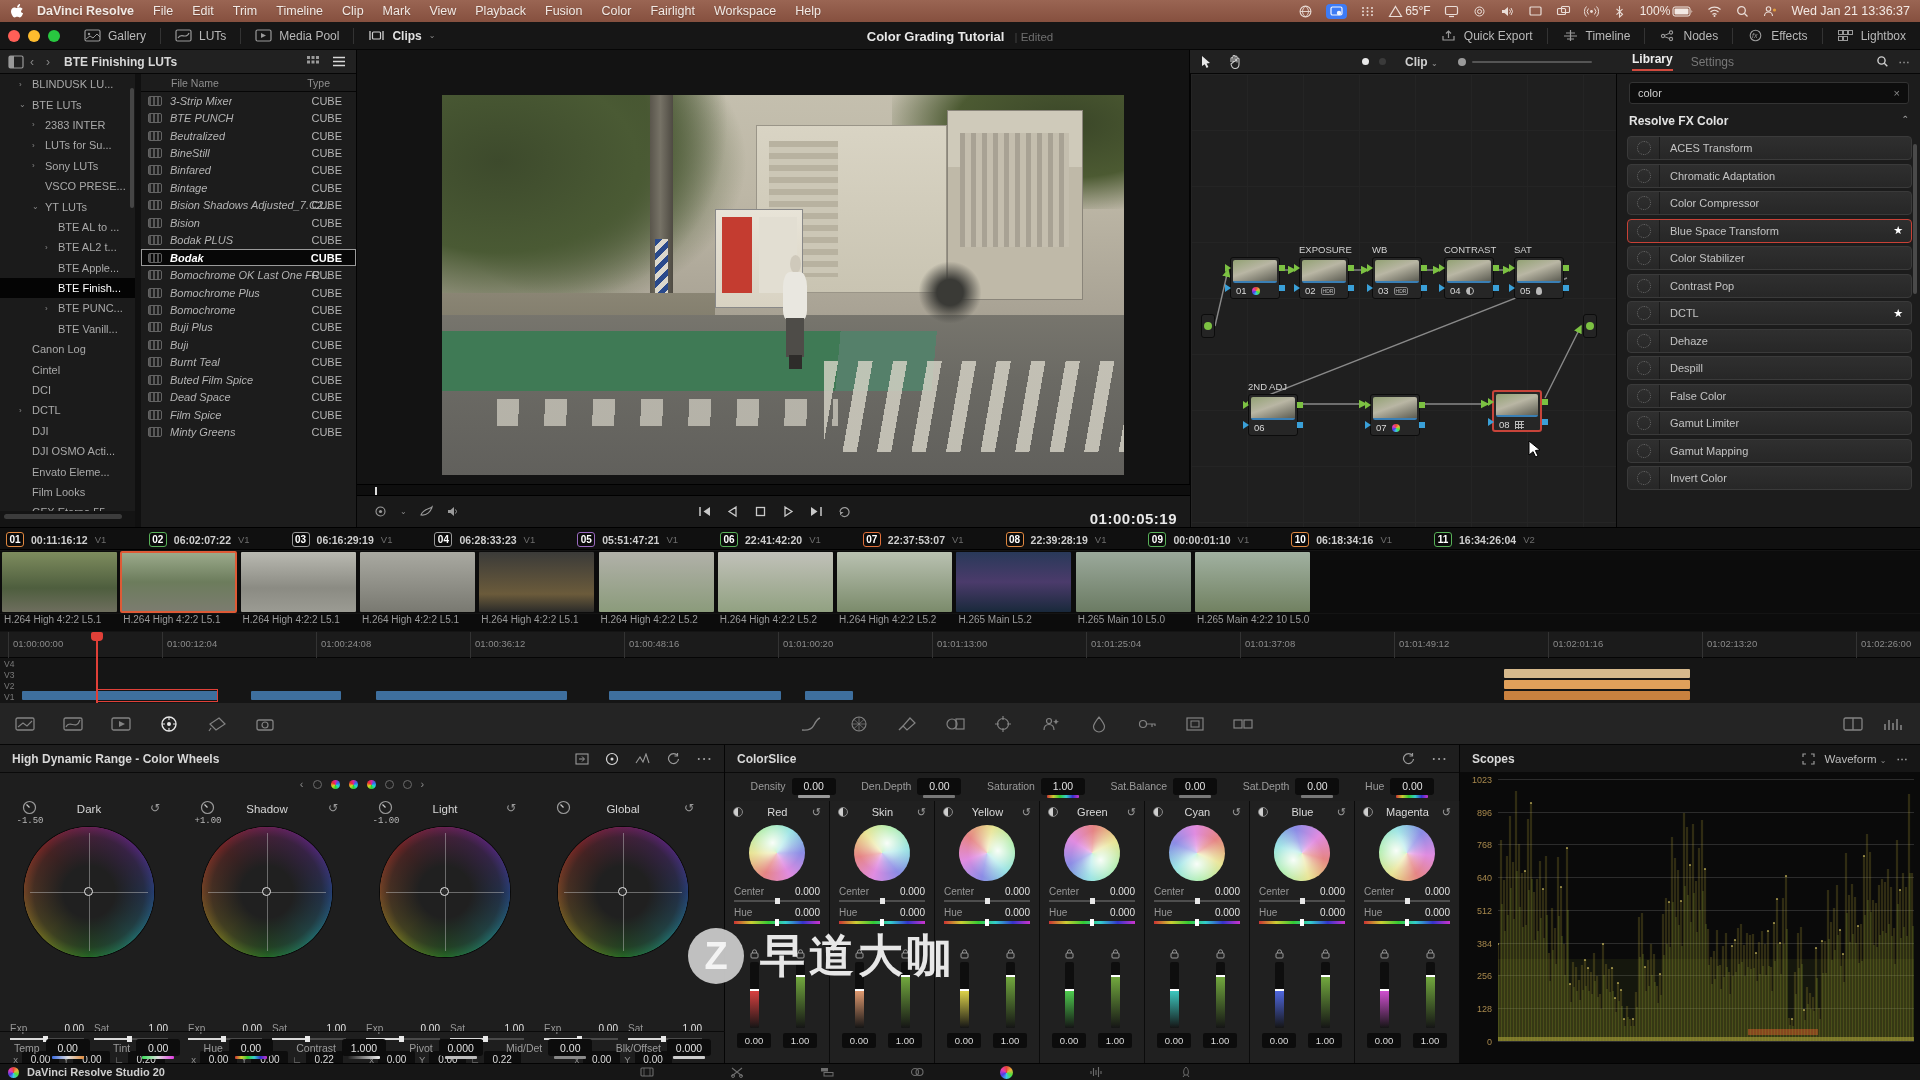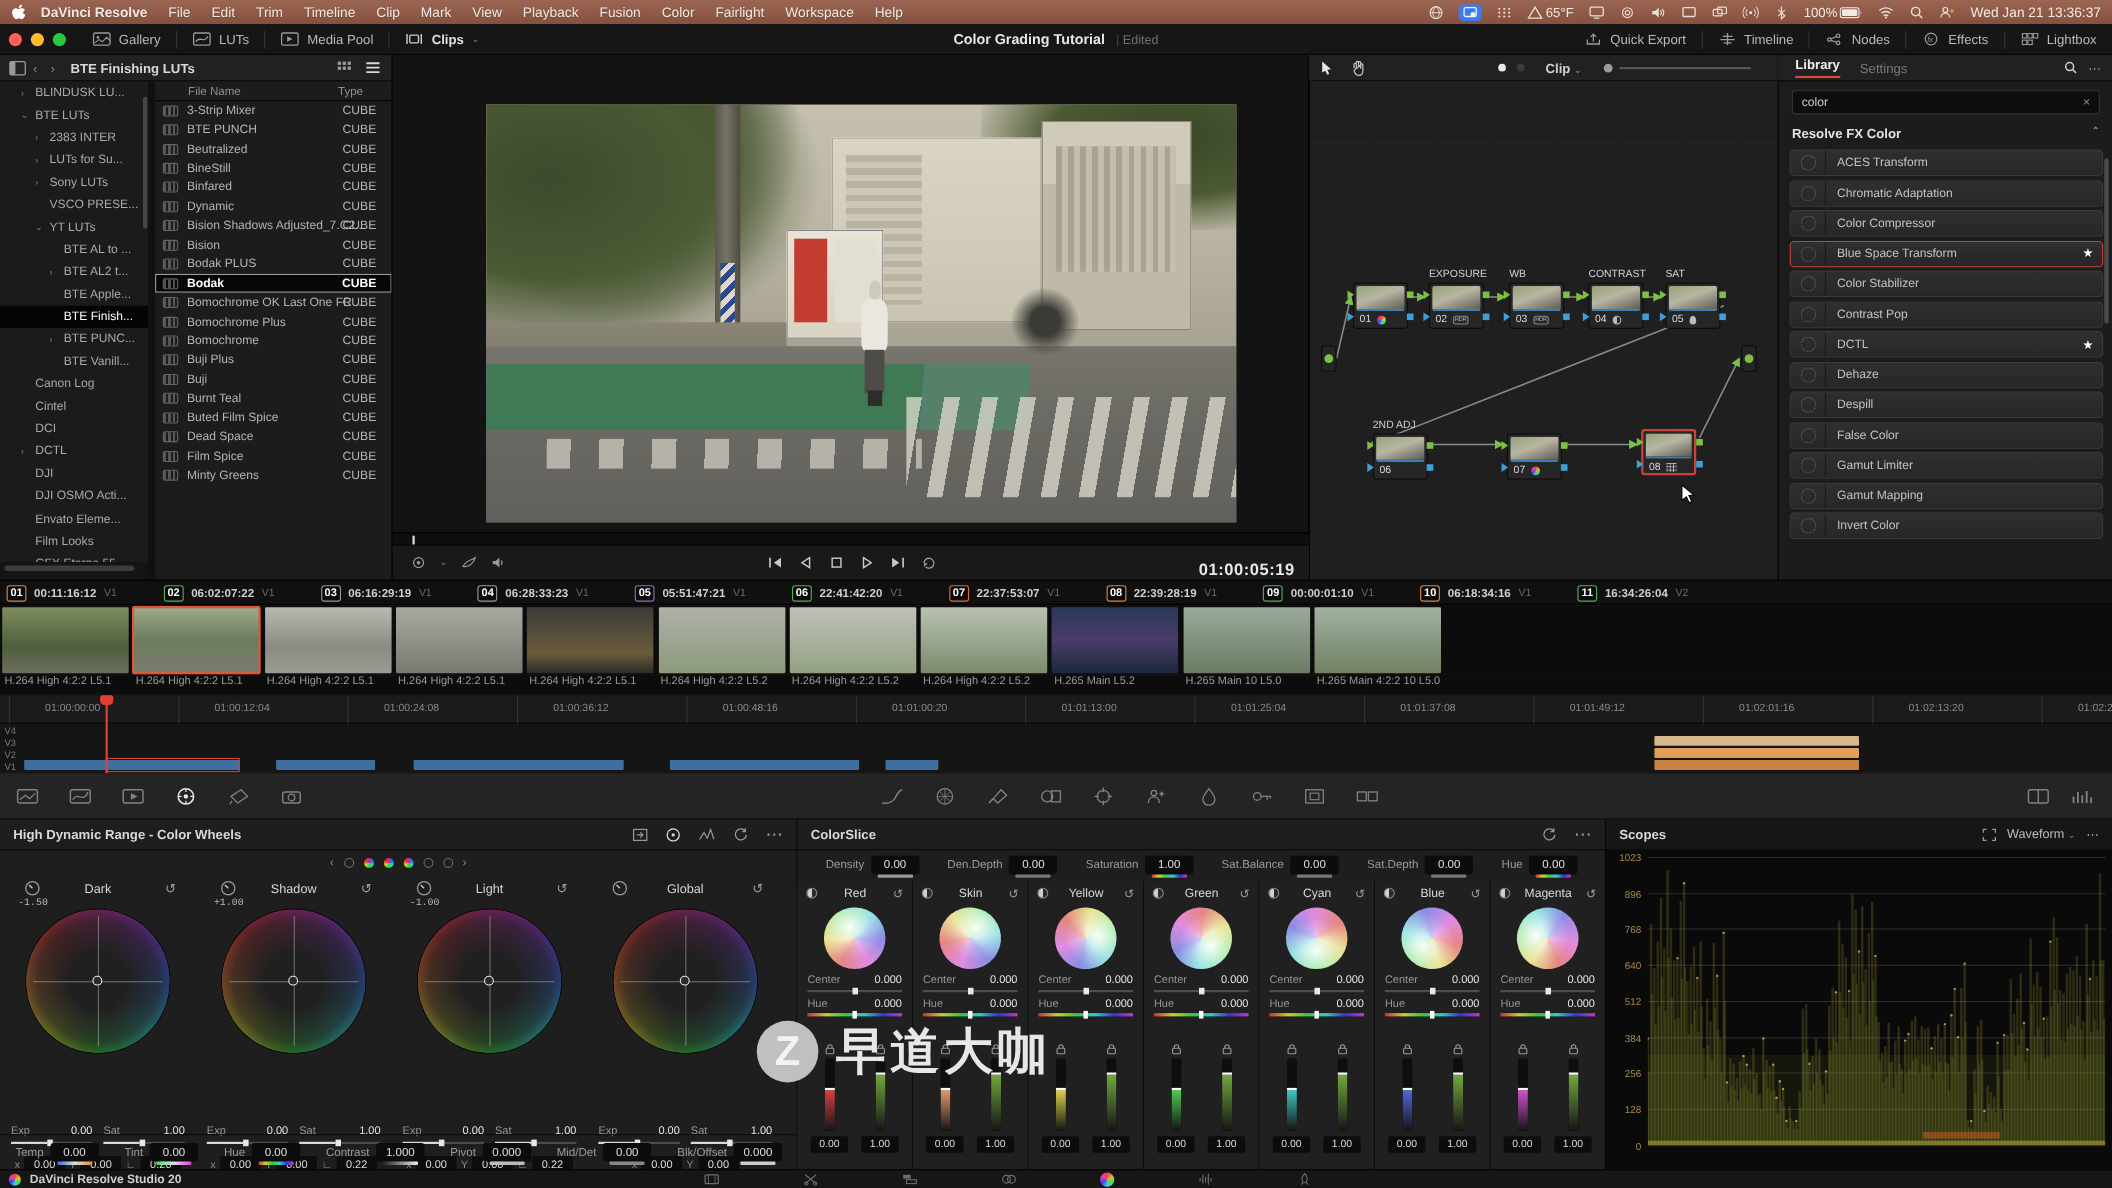--- a/index.html
+++ b/index.html
@@ -49,21 +49,21 @@
   .side-item.sel { background:#040404; color:#ffffff; }
   #side-hscroll { position:absolute; left:4px; top:514px; width:118px; height:5px; background:#3c3c3c; border-radius:3px; }
   #side-vscroll { position:absolute; left:130px; top:88px; width:4px; height:120px; background:#454545; border-radius:2px; }
   #lut-divider { position:absolute; left:135px; top:74px; width:6px; height:453px; background:#101010; }
   #file-panel { position:absolute; left:141px; top:74px; width:215px; height:453px; background:#1c1c1c; }
   #file-cols { height:18px; border-bottom:1px solid #060606; display:flex; align-items:center; font-size:10.5px; color:#8f8f8f; }
   #col-name { margin-left:30px; } #col-type { margin-left:auto; margin-right:26px; }
   .file-row { height:17.45px; display:flex; align-items:center; font-size:11px; color:#b4b4b4; position:relative; }
   .file-row .ficon { width:14px; height:10px; border:1px solid #777; border-radius:2px; margin:0 8px 0 7px;
     background:repeating-linear-gradient(90deg,#666 0 2px,transparent 2px 4px); opacity:.8; }
-  .file-row .fname { white-space:nowrap; overflow:hidden; }
+  .file-row .fname { white-space:nowrap; overflow:hidden;font-style:italic; }
   .file-row .ftype { position:absolute; right:14px; }
   .file-row.sel { background:#070707; color:#fff; font-weight:bold; outline:1px solid #9a9a9a; outline-offset:-1px; }
 
   
   #viewer-panel { position:absolute; left:356px; top:50px; width:834px; height:477px; background:#131313; border-left:1px solid #040404; border-right:1px solid #040404; }
   #viewer-hdr { left:356px; width:834px; }
   #viewer-hdr .grp { display:flex; align-items:center; gap:9px; margin-left:10px; color:#9c9c9c; }
   #viewer-zoom { font-size:11.5px; color:#c9c9c9; }
   .chev-sm { font-size:8px; color:#8a8a8a; }
   #viewer-src { position:absolute; left:250px; font-size:12px; font-weight:bold; color:#d6d6d6; }
@@ -135,21 +135,21 @@
 
   
   #thumb-row { position:absolute; left:0; top:551px; width:1920px; height:62px; background:#0c0c0c; }
   .thumb { position:absolute; top:1px; width:115px; height:60px; border-radius:1px; }
   .thumb.sel { outline:2px solid #de5a36; outline-offset:-1px; }
   #codec-row { position:absolute; left:0; top:614px; width:1920px; height:17px; background:#0c0c0c; }
   .codec { position:absolute; font-size:10px; color:#9a9a9a; white-space:nowrap; }
 
   
   #ruler { position:absolute; left:0; top:632px; width:1920px; height:26px; background:#1b1b1b; border-bottom:1px solid #050505; }
-  .tick { position:absolute; top:6px; font-size:9.5px; color:#8b8b8b; white-space:nowrap;margin-left:28px; }
+  .tick { position:absolute; top:6px; font-size:9.5px; color:#8b8b8b; white-space:nowrap; }
   .tickline { position:absolute; top:0; width:1px; height:26px; background:#333; }
   #tracks { position:absolute; left:0; top:658px; width:1920px; height:45px; background:#151515;text-align:right; }
   .tlabel { position:absolute; left:4px; font-size:8.5px; color:#7a7a7a; }
   .tseg { position:absolute; height:9px; border-radius:1px; }
   #playhead { position:absolute; left:96px; top:632px; width:2px; height:71px; background:#e04038; z-index:5; }
   #playhead-top { position:absolute; left:91px; top:632px; width:12px; height:9px; background:#e04038; border-radius:2px 2px 4px 4px; z-index:5; }
   #tsel { position:absolute; border:1px solid #e04038; }
 
   
   #tools-bar { position:absolute; left:0; top:703px; width:1920px; height:42px; background:#242424; border-bottom:1px solid #060606;
@@ -591,21 +591,21 @@
           <span class="fname">BineStill</span>
           <span class="ftype">CUBE</span>
         </div>
         <div class="file-row">
           <span class="ficon"></span>
           <span class="fname">Binfared</span>
           <span class="ftype">CUBE</span>
         </div>
         <div class="file-row">
           <span class="ficon"></span>
-          <span class="fname">Dynamic</span>
+          <span class="fname">Bintage</span>
           <span class="ftype">CUBE</span>
         </div>
         <div class="file-row">
           <span class="ficon"></span>
           <span class="fname">Bision Shadows Adjusted_7.C2...</span>
           <span class="ftype">CUBE</span>
         </div>
         <div class="file-row">
           <span class="ficon"></span>
           <span class="fname">Bision</span>

